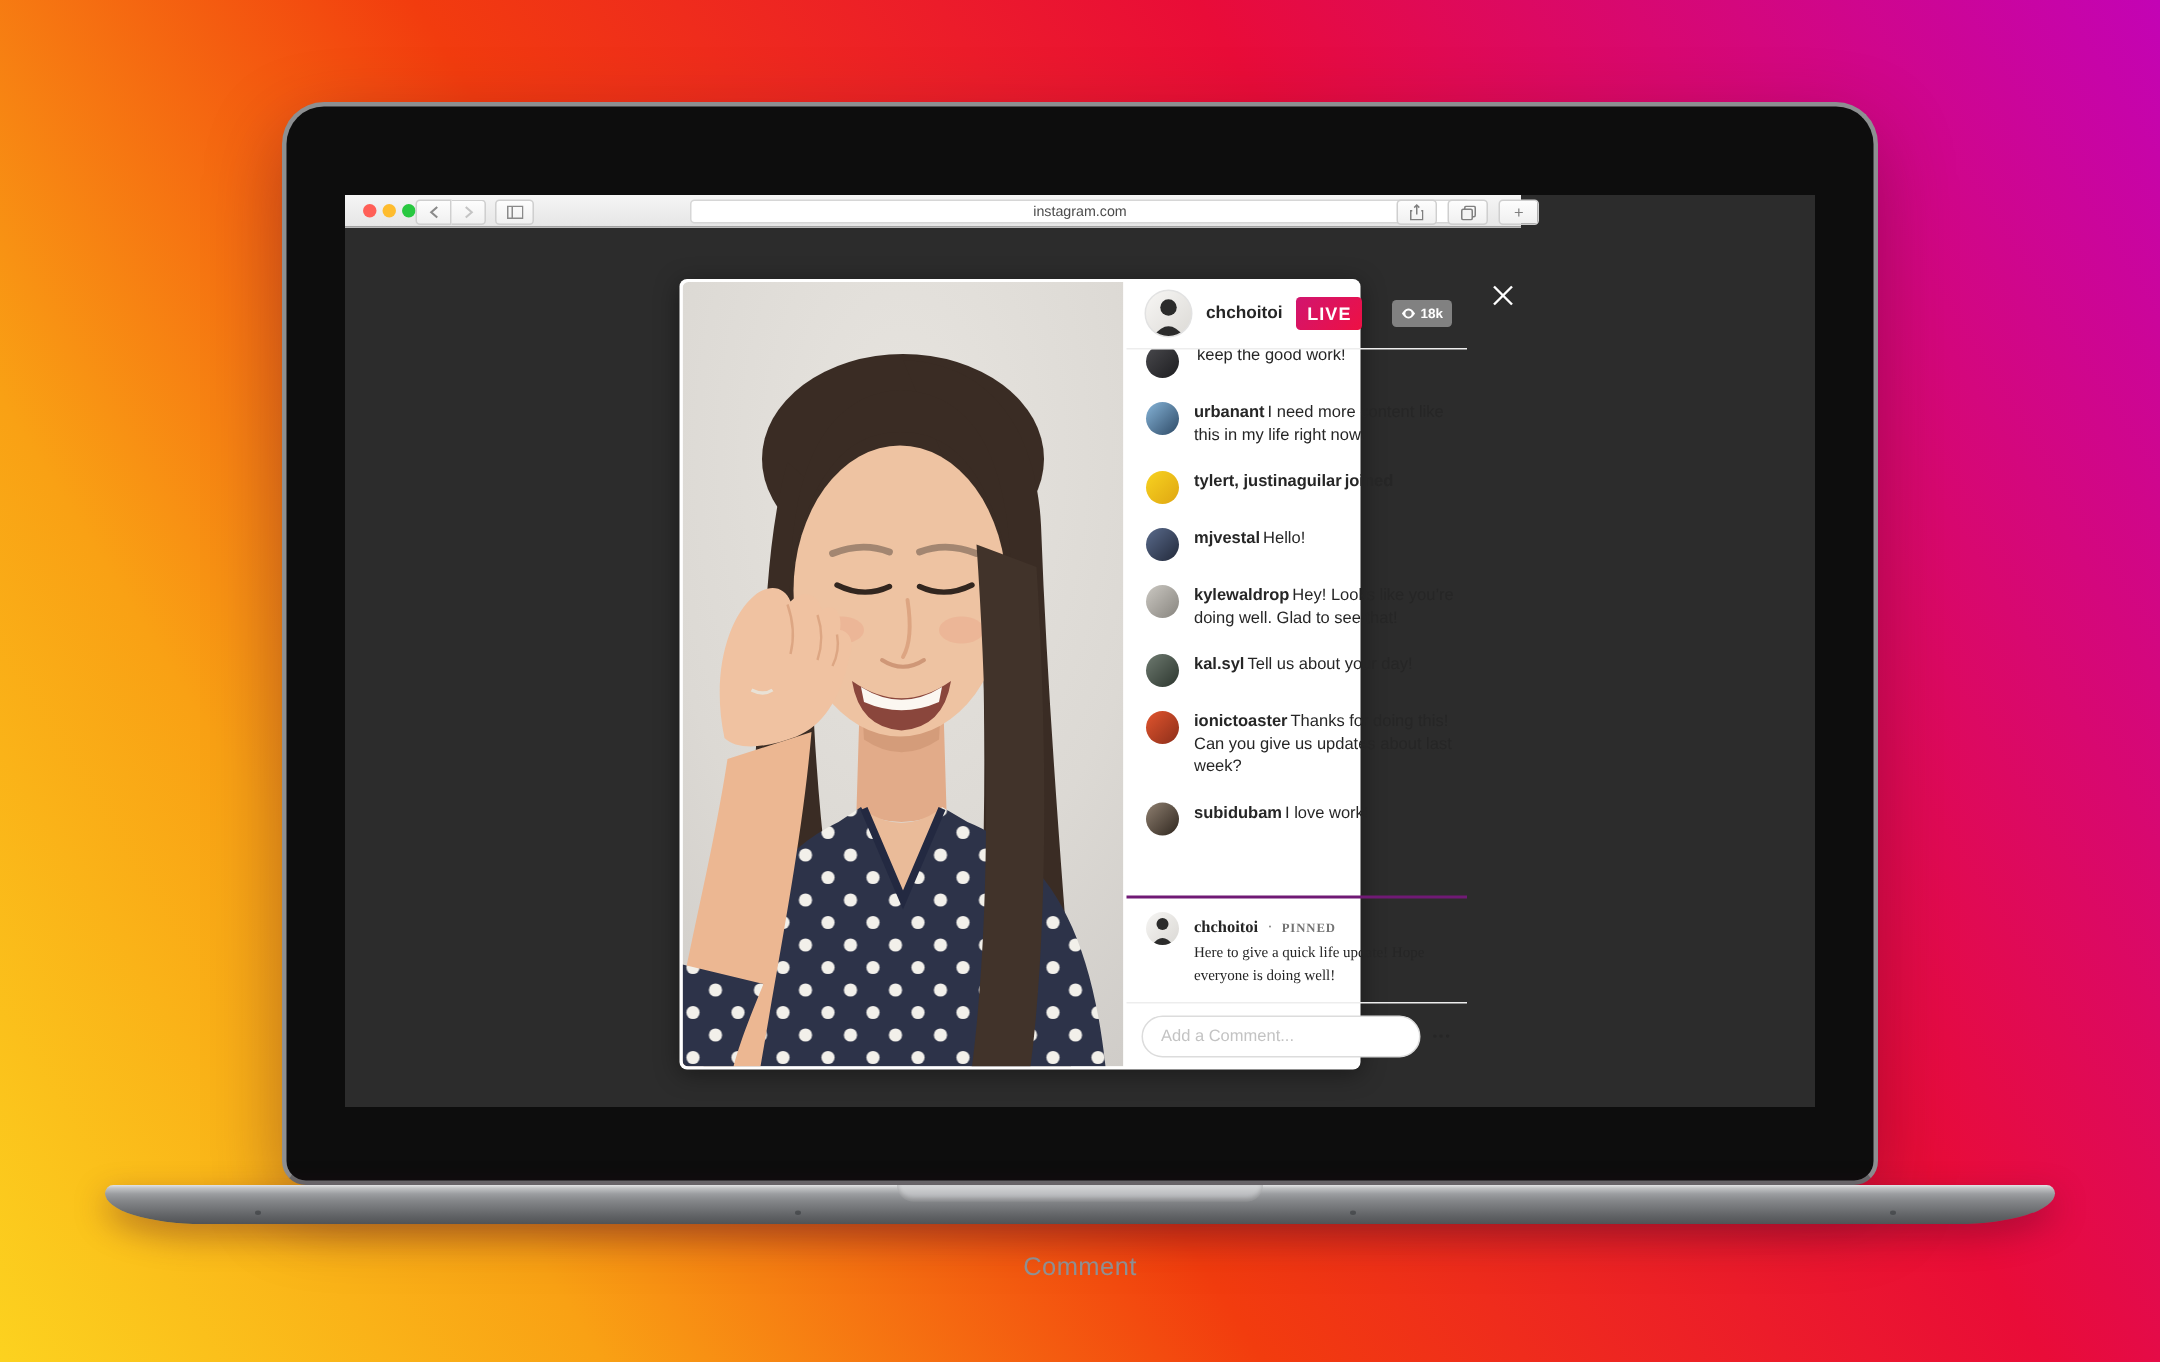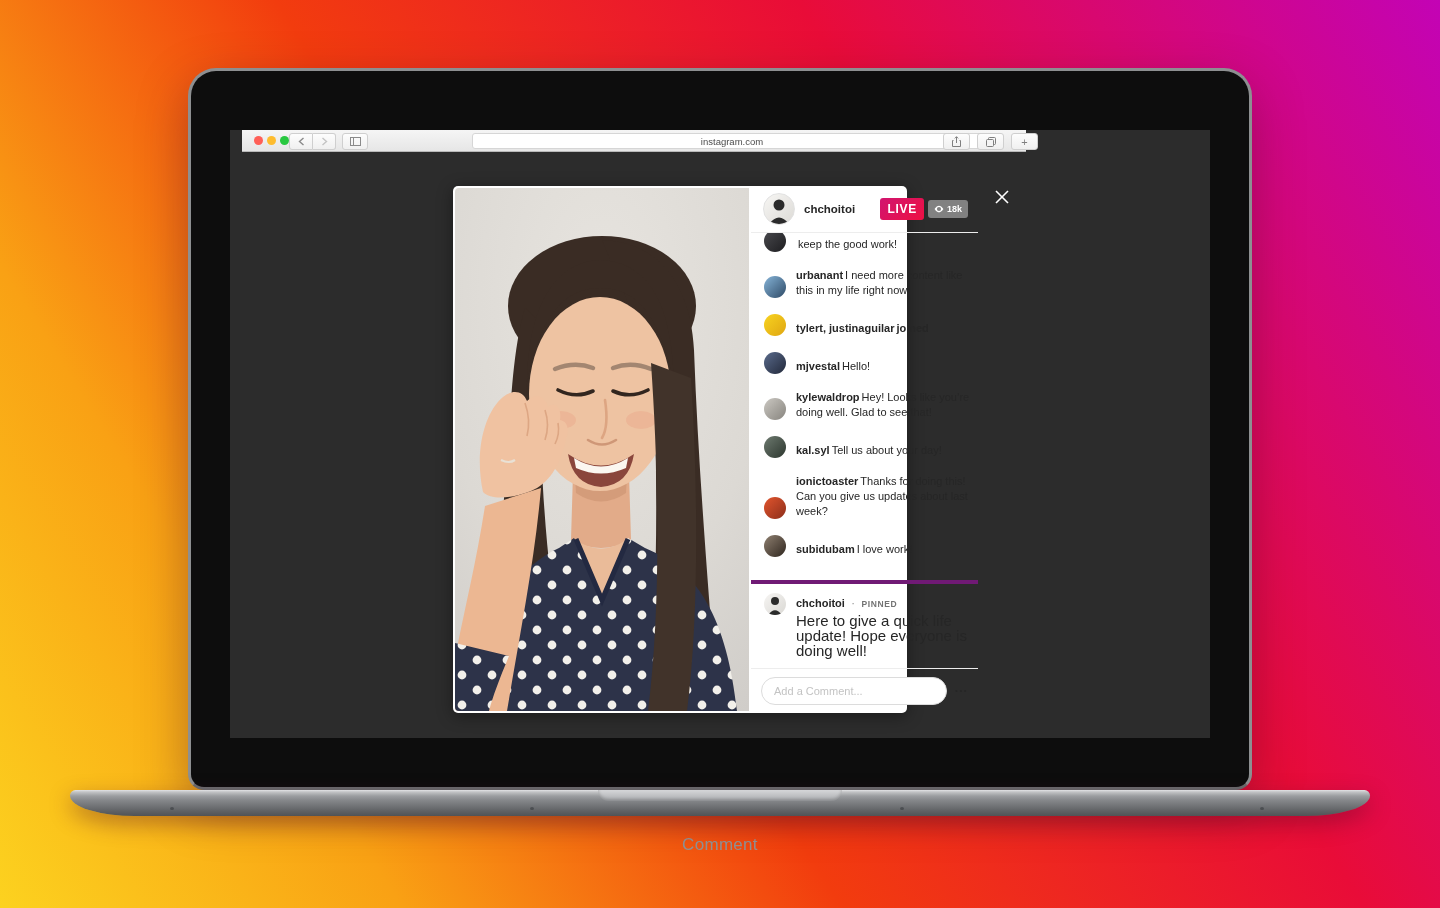--- a/index.html
+++ b/index.html
@@ -17,21 +17,21 @@
     background:linear-gradient(#e3e4e6 0,#c2c3c5 2px,#9b9da0 6px,#85878a 40%,#606265 80%,#515356 100%);
     border-radius:6px 6px 70px 70px / 6px 6px 22px 22px;
     box-shadow:0 8px 22px rgba(80,10,40,.38);}
   .base-notch{position:absolute;left:528px;top:0;width:244px;height:11px;
     background:linear-gradient(#d6d7d9,#a9abae);border-radius:0 0 16px 16px;
     box-shadow:inset 0 -2px 3px rgba(0,0,0,.18);}
   .base-foot{position:absolute;top:17px;width:4px;height:3px;border-radius:50%;background:#3f4144;opacity:.7;}
 
   
   .display{position:absolute;left:230px;top:130px;width:980px;height:608px;background:#2c2c2c;overflow:hidden;}
-  .chrome{position:absolute;left:12px;top:0;width:784px;height:21px;
+  .chrome{position:absolute;left:0;top:0;width:784px;height:21px;
     background:linear-gradient(#f5f5f5,#e6e6e6);border-bottom:1px solid #b9b9b9;}
   .tl{position:absolute;top:6px;width:9px;height:9px;border-radius:50%;}
   .navgroup{position:absolute;left:47px;top:3px;display:flex;}
   .nav-btn{width:22px;height:15px;background:linear-gradient(#fdfdfd,#f0f0f0);border:1px solid #cfcfcf;
     display:flex;align-items:center;justify-content:center;color:#9a9a9a;}
   .nav-btn:first-child{border-radius:3px 0 0 3px;}
   .nav-btn:last-child{border-radius:0 3px 3px 0;border-left:none;}
   .side-btn{position:absolute;left:100px;top:3px;width:24px;height:15px;border-radius:3px;
     background:linear-gradient(#fdfdfd,#f0f0f0);border:1px solid #cfcfcf;
     display:flex;align-items:center;justify-content:center;}
@@ -51,34 +51,34 @@
 
   .panel{position:absolute;left:298px;top:0;width:227px;height:527px;display:flex;flex-direction:column;}
   .p-head{height:46px;flex:none;display:flex;align-items:center;padding:0 10px 0 12px;border-bottom:1px solid #ededed;}
   .av{border-radius:50%;flex:none;position:relative;overflow:hidden;}
   .av-30{width:30px;height:30px;border:1px solid #e2e2e2;}
   .av-22{width:22px;height:22px;}
   .sil{position:absolute;left:0;top:0;width:100%;height:100%;}
   .h-user{font-size:11.5px;font-weight:700;color:#262626;margin-left:9px;flex:1;}
   .badge-live{font-size:12px;font-weight:700;color:#fff;letter-spacing:.7px;padding:4px 7px;border-radius:3px;}
   .badge-views{display:flex;align-items:center;gap:3px;background:#818181;color:#fff;
-    font-size:9px;font-weight:600;padding:4px 6px;border-radius:3px;margin-left:4px;}
+    font-size:9px;font-weight:600;padding:4px 6px;border-radius:3px;margin-left:20px;}
 
   .c-list{flex:1;overflow:hidden;padding-top:0;}
-  .c-row{display:flex;gap:10px;padding:8px 8px 8px 13px;align-items:flex-end;}
+  .c-row{display:flex;gap:10px;padding:8px 8px 8px 13px;}
   .c-row.first{margin-top:-11px;}
   .c-text{font-size:11px;line-height:15px;color:#262626;}
   .c-user{font-weight:700;margin-right:2px;cursor:pointer;}
   .c-row.joined .c-text{font-weight:700;}
 
-  .pinned{flex:none;border-top:4px solid #701a75;display:flex;gap:10px;padding:9px 10px 10px 13px;}
+  .pinned{flex:none;border-top:2px solid #701a75;display:flex;gap:10px;padding:9px 10px 10px 13px;font-family:Liberation Serif, serif;}
   .pin-user{font-size:11px;font-weight:700;color:#262626;}
   .pin-sep{color:#8e8e8e;font-size:11px;margin:0 2px;}
   .pin-badge{font-size:8.5px;font-weight:700;color:#737373;letter-spacing:.6px;}
-  .pin-text{font-size:15px;line-height:15px;color:#262626;margin-top:2px;}
+  .pin-text{font-size:10px;line-height:15px;color:#262626;margin-top:2px;}
 
   .inputrow{flex:none;height:44px;border-top:1px solid #ededed;display:flex;align-items:center;padding:0 10px 0 10px;gap:8px;}
   .cmt-input{flex:1;height:28px;border:1px solid #dcdcdc;border-radius:15px;outline:none;
     font-size:11px;padding:0 12px;color:#262626;box-sizing:border-box;background:#fff;
     font-family:"Liberation Sans","DejaVu Sans",sans-serif;}
   .cmt-input::placeholder{color:#c3c3c3;}
   .more-dots{font-size:8px;letter-spacing:1.5px;color:#262626;cursor:pointer;line-height:28px;}
 </style>
 </head>
 <body>

